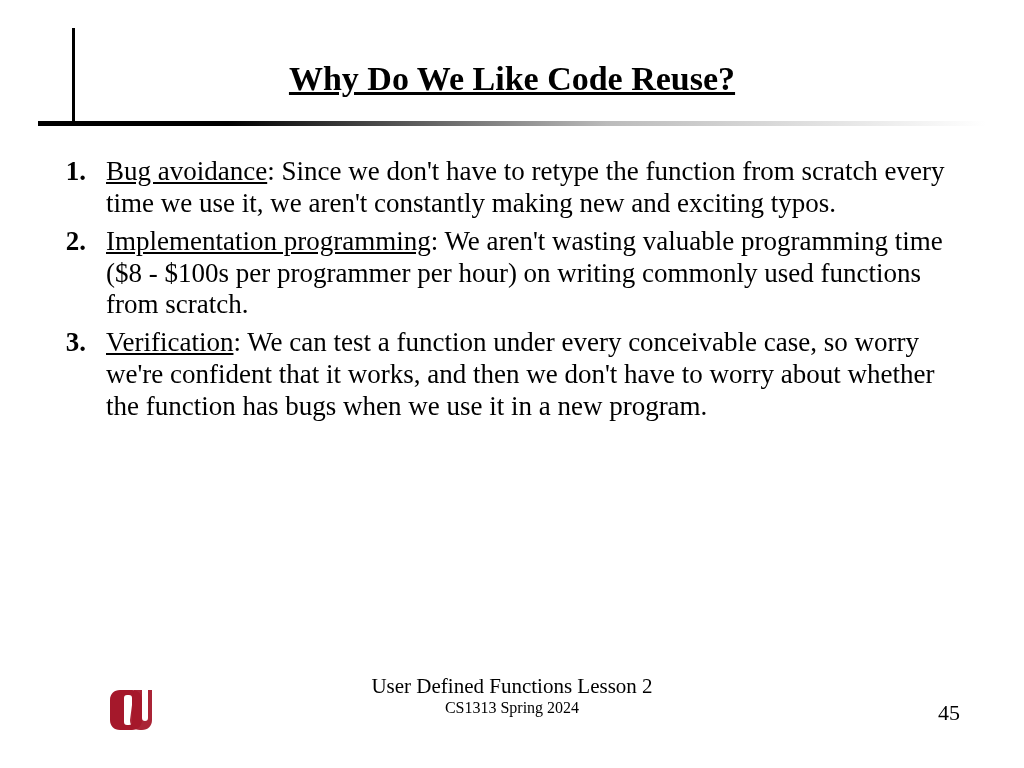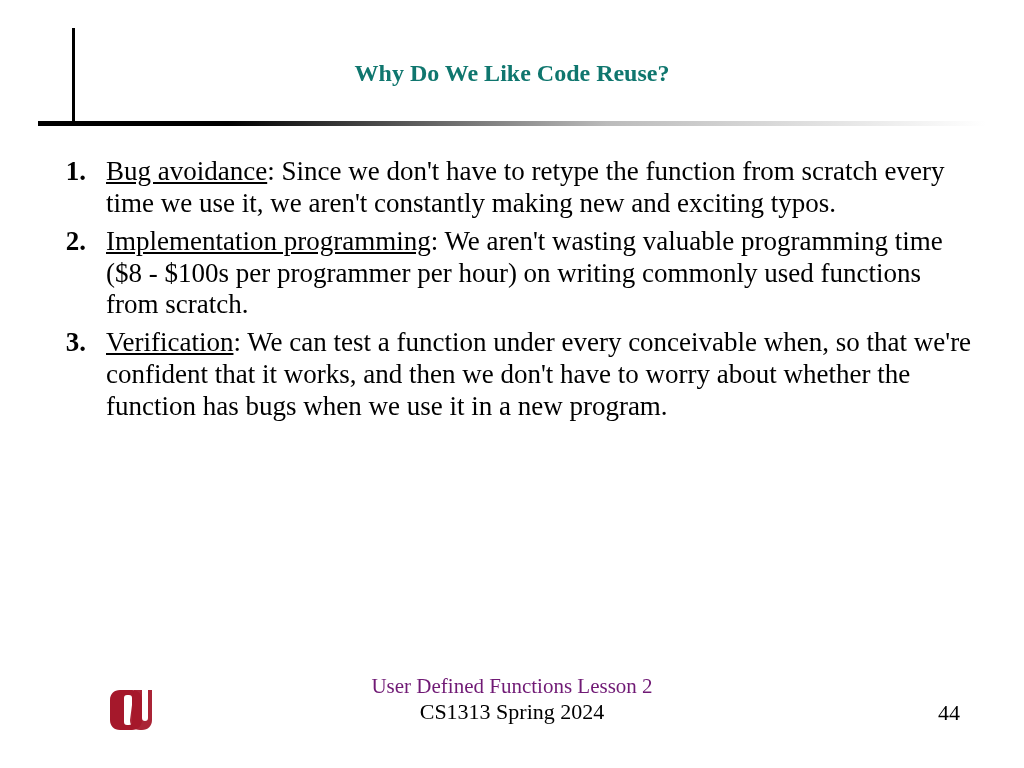--- a/index.html
+++ b/index.html
@@ -15,24 +15,25 @@
     width: 100%;
     height: 100%;
     position: relative;
   }
   .title-block {
     position: relative;
     padding-top: 60px;
   }
   .title {
     text-align: center;
-    font-size: 24px;
+    font-size: 34px;
     font-weight: bold;
-    color: #0f766e;
+    color: #000000;
     padding-bottom: 18px;
+    text-decoration: underline;
   }
   .vline {
     position: absolute;
     left: 72px;
     top: 28px;
     width: 3px;
     height: 98px;
     background: #000;
   }
   .hline {
@@ -81,24 +82,24 @@
   }
   .logo svg { display: block; }
   .footer-center {
     position: absolute;
     left: 0;
     right: 0;
     text-align: center;
   }
   .footer-title {
     font-size: 21px;
-    color: #701a75;
+    color: #000000;
   }
   .footer-sub {
-    font-size: 22px;
+    font-size: 16px;
     color: #000;
     margin-top: 0px;
   }
   .pagenum {
     position: absolute;
     right: 64px;
     bottom: 8px;
     font-size: 22px;
     color: #000;
   }
@@ -118,33 +119,33 @@
     <div class="item">
       <div class="num">1.</div>
       <div class="body-text"><span class="term">Bug avoidance</span><span>: Since we don't have to retype the function from scratch every time we use it, we aren't constantly making new and exciting typos.</span></div>
     </div>
     <div class="item">
       <div class="num">2.</div>
       <div class="body-text"><span class="term">Implementation programming</span><span>: We aren't wasting valuable programming time ($8 - $100s per programmer per hour) on writing commonly used functions from scratch.</span></div>
     </div>
     <div class="item">
       <div class="num">3.</div>
-      <div class="body-text"><span class="term">Verification</span><span>: We can test a function under every conceivable when, so that we're confident that it works, and then we don't have to worry about whether the function has bugs when we use it in a new program.</span></div>
+      <div class="body-text"><span class="term">Verification</span><span>: We can test a function under every conceivable case, so worry we're confident that it works, and then we don't have to worry about whether the function has bugs when we use it in a new program.</span></div>
     </div>
   </div>
 
   <div class="footer">
     <div class="logo">
       <svg width="42" height="48" viewBox="0 0 42 48">
         <g fill="#a5182b">
           <path d="M6 4 h12 c6 0 10 4 10 10 v20 c0 6 -4 10 -10 10 h-12 c-6 0 -10 -4 -10 -10 v-20 c0 -6 4 -10 10 -10 z M10 12 v24 c0 2 1 3 3 3 h2 c2 0 3 -1 3 -3 v-24 c0 -2 -1 -3 -3 -3 h-2 c-2 0 -3 1 -3 3 z" transform="translate(4,0)"></path>
           <path d="M24 4 h8 v28 c0 2 1 3 3 3 c2 0 3 -1 3 -3 v-28 h4 v30 c0 6 -4 10 -10 10 h-2 c-6 0 -10 -4 -10 -10 z" transform="translate(0,0)" opacity="0.95"></path>
         </g>
       </svg>
     </div>
     <div class="footer-center">
       <div class="footer-title">User Defined Functions Lesson 2</div>
       <div class="footer-sub">CS1313 Spring 2024</div>
     </div>
-    <div class="pagenum">44</div>
+    <div class="pagenum">45</div>
   </div>
 
 </div>
 
 </body></html>

